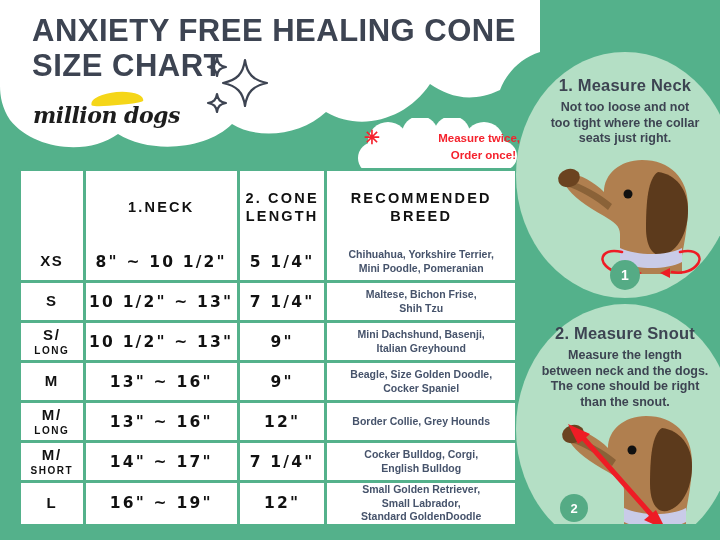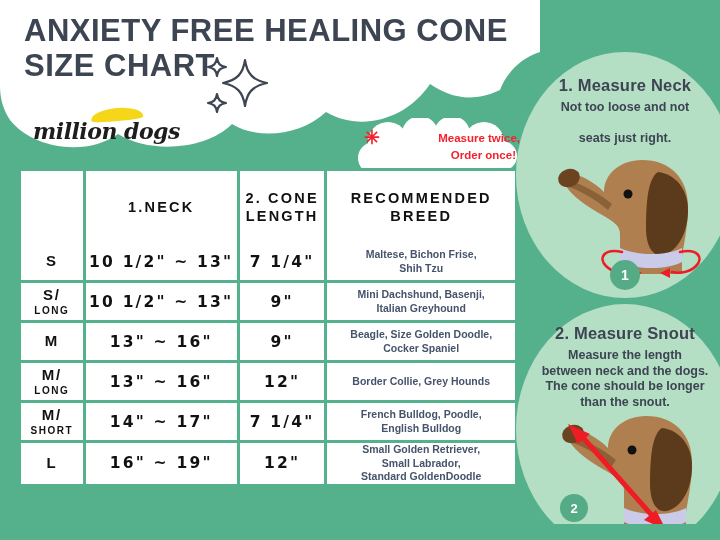--- a/index.html
+++ b/index.html
@@ -13,24 +13,24 @@
   
   .cloud-band{position:absolute;left:0;top:0;width:540px;height:150px;pointer-events:none;}
   .cloud-band svg{display:block;}
 
   
   .title{
     position:absolute;left:24px;top:14px;width:500px;
     color:#3d4452;font-weight:bold;font-size:31px;line-height:1.12;
     letter-spacing:.5px;text-transform:uppercase;
   }
-  .title span{display:block;}
-
-  
-  .brand{position:absolute;left:33px;top:108px;width:150px;height:40px;}
+  .title span{display:block;margin-left:8px;}
+
+  
+  .brand{position:absolute;left:33px;top:92px;width:150px;height:40px;}
   .brand-word{
     font-family:"DejaVu Serif", serif;font-style:italic;font-weight:bold;
     font-size:22px;color:#1d1d1d;letter-spacing:-.5px;
     position:absolute;left:0;top:10px;
   }
   .brand-stroke{
     position:absolute;left:58px;top:0px;width:52px;height:13px;
     background:#f5d618;border-radius:60% 60% 40% 40%/90% 90% 20% 20%;
     transform:rotate(-5deg);
   }
@@ -193,20 +193,34 @@
       </td>
       <td class="col-breed">
         <div class="h-label">RECOMMENDED</div>
         <div class="h-label">BREED</div>
       </td>
     </tr>
   </thead>
   <tbody>
     <tr>
       <td class="col-size">
+        <div class="c-size"><span>XS</span><span class="sub"></span></div>
+      </td>
+      <td class="col-neck">
+        <div class="c-meas">8" ~ 10 1/2"</div>
+      </td>
+      <td class="col-cone">
+        <div class="c-meas">5 1/4"</div>
+      </td>
+      <td class="col-breed">
+        <div class="c-breed"><span>Chihuahua, Yorkshire Terrier,</span><br><span>Mini Poodle, Pomeranian</span></div>
+      </td>
+    </tr>
+    <tr>
+      <td class="col-size">
         <div class="c-size"><span>S</span><span class="sub"></span></div>
       </td>
       <td class="col-neck">
         <div class="c-meas">10 1/2" ~ 13"</div>
       </td>
       <td class="col-cone">
         <div class="c-meas">7 1/4"</div>
       </td>
       <td class="col-breed">
         <div class="c-breed"><span>Maltese, Bichon Frise,</span><br><span>Shih Tzu</span></div>
@@ -258,21 +272,21 @@
       <td class="col-size">
         <div class="c-size"><span>M/</span><span class="sub">SHORT</span></div>
       </td>
       <td class="col-neck">
         <div class="c-meas">14" ~ 17"</div>
       </td>
       <td class="col-cone">
         <div class="c-meas">7 1/4"</div>
       </td>
       <td class="col-breed">
-        <div class="c-breed"><span>French Bulldog, Poodle,</span><br><span>English Bulldog</span></div>
+        <div class="c-breed"><span>Cocker Bulldog, Corgi,</span><br><span>English Bulldog</span></div>
       </td>
     </tr>
     <tr>
       <td class="col-size">
         <div class="c-size"><span>L</span><span class="sub"></span></div>
       </td>
       <td class="col-neck">
         <div class="c-meas">16" ~ 19"</div>
       </td>
       <td class="col-cone">
@@ -282,21 +296,21 @@
         <div class="c-breed"><span>Small Golden Retriever,</span><br><span>Small Labrador,</span><br><span>Standard GoldenDoodle</span></div>
       </td>
     </tr>
   </tbody>
 </table>
 
 <div class="panel" id="panel-neck">
   <div class="panel-head">1.  Measure Neck</div>
   <div class="panel-body">
     <span>Not too loose and not</span><br>
-    <br>
+    <span>too tight where the collar</span><br>
     <span>seats just right.</span>
   </div>
 
   <div class="dog" id="dog1">
     <svg width="170" height="140" viewBox="0 0 170 140">
 
       <path fill="#b07f4f" d="M62,40 C62,22 78,8 100,8 C128,8 146,26 146,54
         C146,74 142,92 140,104 L140,122 L78,122 L78,82
         C78,74 72,70 62,64 C44,54 30,44 24,34 C20,28 22,22 28,22
         C38,22 52,30 62,40 Z"></path>
@@ -322,21 +336,21 @@
   </div>
 
   <div class="badge" id="badge1">1</div>
 </div>
 
 <div class="panel" id="panel-snout">
   <div class="panel-head">2. Measure Snout</div>
   <div class="panel-body">
     <span>Measure the length</span><br>
     <span>between neck and the dogs.</span><br>
-    <span>The cone should be longer</span><br>
+    <span>The cone should be right</span><br>
     <span>than the snout.</span>
   </div>
 
   <div class="dog" id="dog2">
     <svg width="180" height="146" viewBox="0 0 180 146">
       <path fill="#b07f4f" d="M72,40 C72,22 88,8 110,8 C138,8 156,26 156,54
         C156,74 152,92 150,104 L150,126 L88,126 L88,82
         C88,74 82,70 72,64 C54,54 40,44 34,34 C30,28 32,22 38,22
         C48,22 62,30 72,40 Z"></path>
       <path fill="#8a6238" d="M36,28 C50,32 68,42 80,52 L76,58 C64,48 48,38 34,34 Z"></path>

